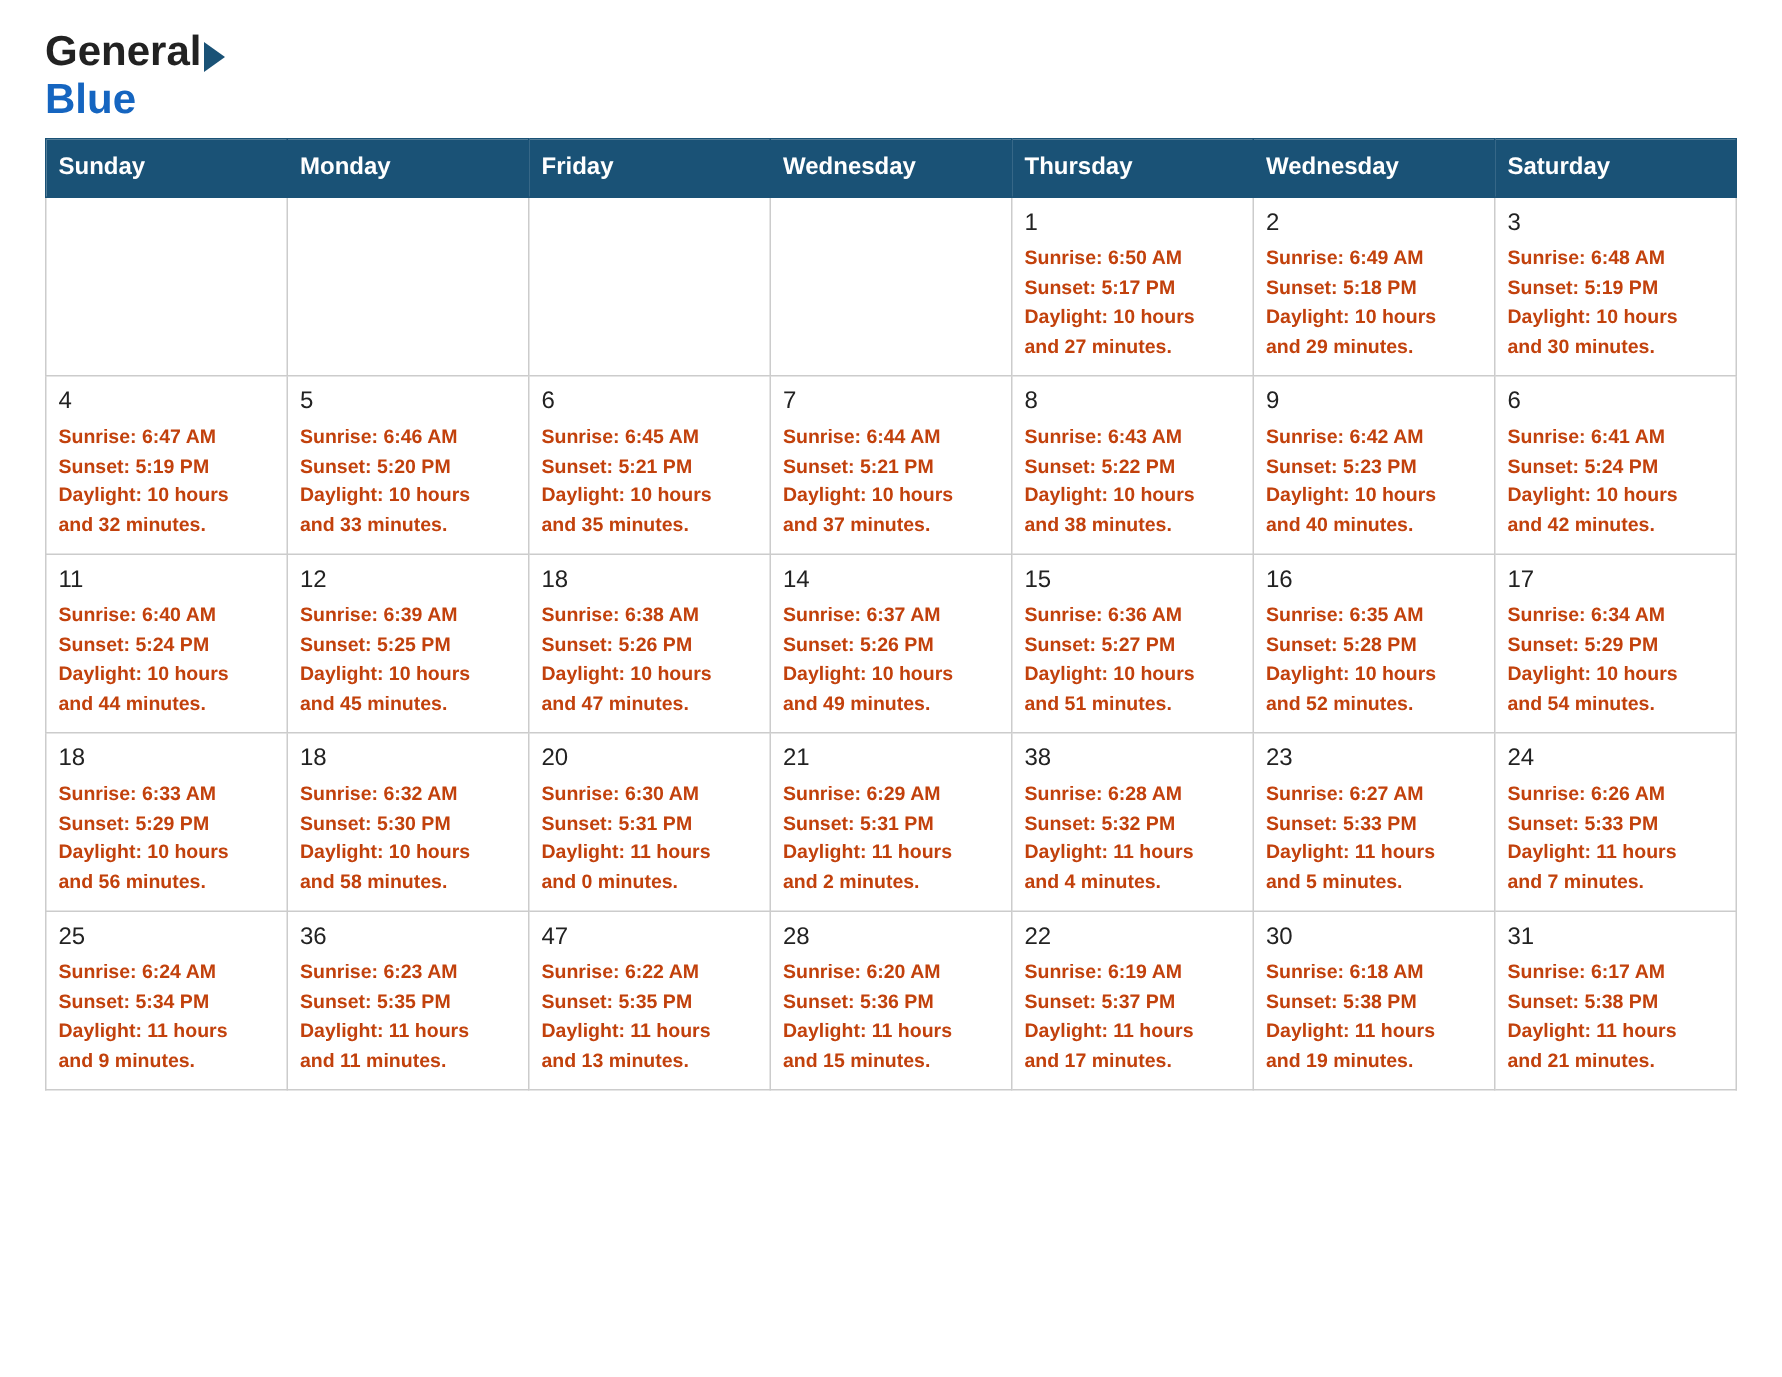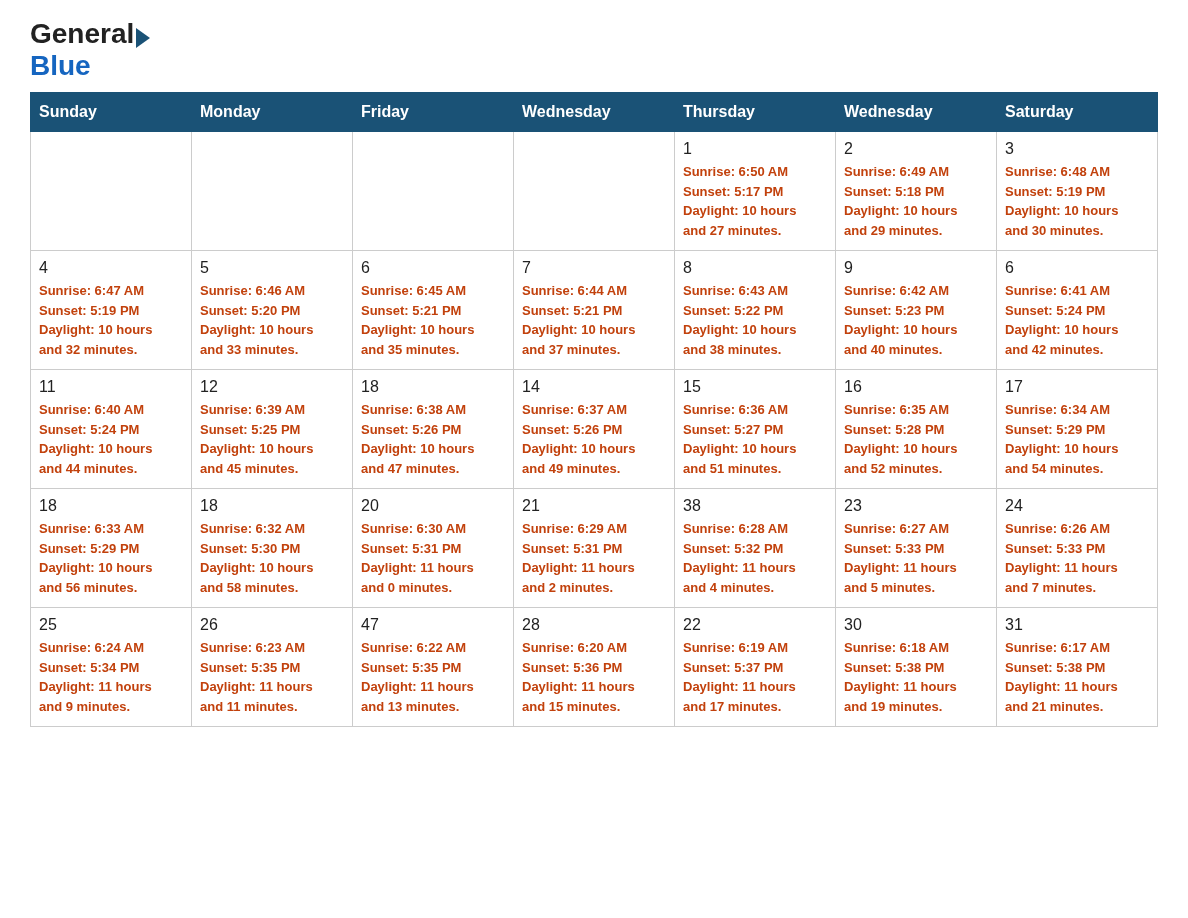--- a/index.html
+++ b/index.html
@@ -239,21 +239,21 @@
           <span class="day-number">24</span>
           <div class="day-info">Sunrise: 6:26 AM<br>Sunset: 5:33 PM<br>Daylight: 11 hours<br>and 7 minutes.</div>
         </td>
       </tr>
       <tr>
         <td>
           <span class="day-number">25</span>
           <div class="day-info">Sunrise: 6:24 AM<br>Sunset: 5:34 PM<br>Daylight: 11 hours<br>and 9 minutes.</div>
         </td>
         <td>
-          <span class="day-number">26</span>
+          <span class="day-number">36</span>
           <div class="day-info">Sunrise: 6:23 AM<br>Sunset: 5:35 PM<br>Daylight: 11 hours<br>and 11 minutes.</div>
         </td>
         <td>
           <span class="day-number">47</span>
           <div class="day-info">Sunrise: 6:22 AM<br>Sunset: 5:35 PM<br>Daylight: 11 hours<br>and 13 minutes.</div>
         </td>
         <td>
           <span class="day-number">28</span>
           <div class="day-info">Sunrise: 6:20 AM<br>Sunset: 5:36 PM<br>Daylight: 11 hours<br>and 15 minutes.</div>
         </td>

